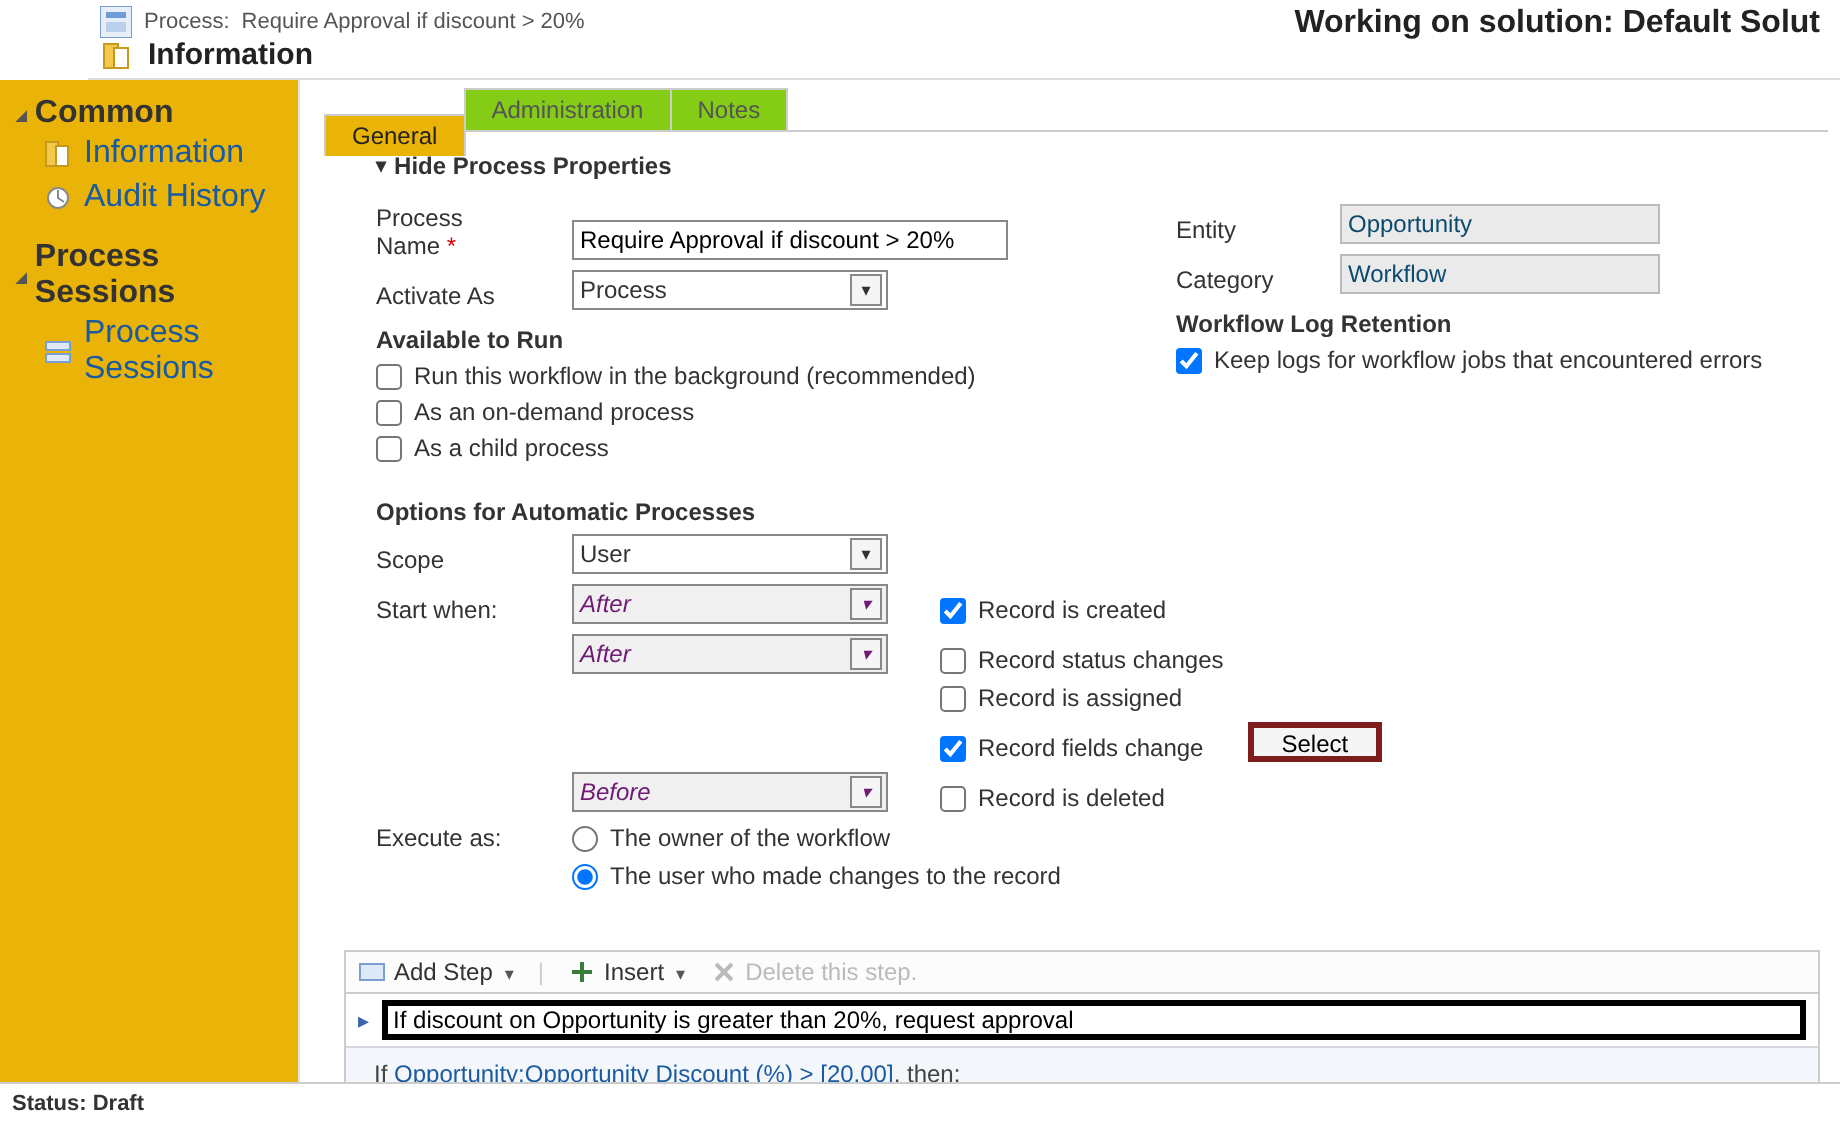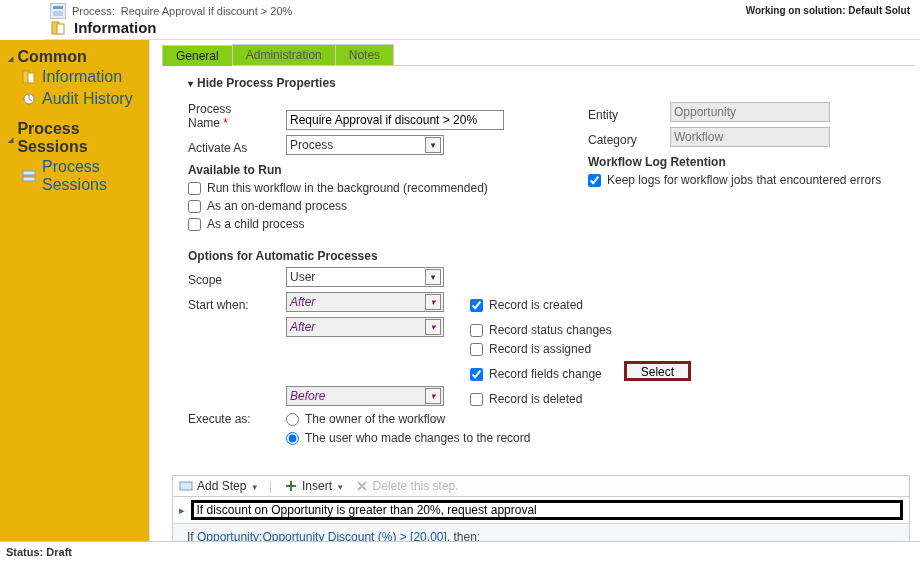--- a/index.html
+++ b/index.html
@@ -39,21 +39,21 @@
 }
 .sb-group { margin-bottom: 10px; }
 .sb-head { font-weight: 700; display: flex; align-items: center; gap: 4px; cursor: pointer; }
 .sb-caret::before { content: "◢"; font-size: 7px; color: #555; display: inline-block; transform: translateY(-1px);}
 .sb-item { display: flex; align-items: center; gap: 6px; padding: 2px 0 2px 14px; color: #1a5aa0; cursor: pointer; }
 .icon-sm { width: 14px; height: 14px; flex-shrink:0; }
 
 .main { overflow-y: auto; overflow-x: hidden; padding: 0 0 10px 12px; }
 .tabs { display: flex; border-bottom: 1px solid #ccc; margin-right: 6px;}
 .tab { border: 1px solid #ccc; border-bottom: none; padding: 3px 13px; font-size: 12px; color: #555; background: #84cc16; cursor: pointer; margin-right: -1px; margin-top: 4px; }
-.tab.active { background: #84cc16; color: #222; position: relative; top: 1px; }
+.tab.active { background: #eab308; color: #222; position: relative; top: 13px; }
 .section { padding: 10px 20px 0 26px; }
 .hide-props { font-weight: 700; font-size: 12px; display: flex; align-items: center; gap: 4px; cursor: pointer; }
 .hide-props::before { content: "▾"; font-size: 10px; color: #333;}
 .two-col { display: flex; gap: 40px; margin-top: 12px; }
 .coll { flex: 0 0 360px; }
 .colr { flex: 1; }
 .row { display: flex; align-items: flex-end; gap: 22px; margin-bottom: 5px; }
 .lbl { width: 76px; font-size: 12px; color: #333;}
 .req::after { content: " *"; color: #d00; }
 input[type=text], select, .selectish, .readonly {
@@ -61,21 +61,21 @@
   height: 20px; padding: 1px 3px;
 }
 .txt { width: 218px; border: 1px solid #888; }
 .selectish {
   width: 158px; border: 1px solid #888; background: #fff;
   display: flex; justify-content: space-between; align-items: center;
   padding-right: 2px; cursor: pointer;
 }
 .selectish.dis { background: #f0f0f0; color: #701a75; font-style: italic; }
 .selectish .arrow { border: 1px solid #888; width: 16px; height: 16px; display:inline-flex; align-items:center; justify-content:center; font-size:9px; background:#f5f5f5;}
-.readonly { width: 160px; border: 1px solid #bbb; background: #eaeaea; color: #737373; display:inline-flex;align-items:center;}
+.readonly { width: 160px; border: 1px solid #bbb; background: #eaeaea; color: #0c4a6e; display:inline-flex;align-items:center;}
 .subhead { font-weight: 700; margin: 8px 0 4px 0; }
 .cb { display: flex; align-items: center; gap: 6px; margin-bottom: 4px; margin-left: 0; }
 .cb input[type=checkbox], .cb input[type=radio] { width: 13px; height: 13px; margin:0;}
 .btn {
   background: #f5f5f5; border: 3px solid #7f1d1d;
   padding: 1px 14px; font-size: 12px; cursor: pointer;
   height: 20px;
 }
 .toolbar-steps {
   border: 1px solid #ccc; border-bottom: 0;
@@ -93,21 +93,21 @@
 .step-title-input {
   flex:1; border:3px solid #000000; height:20px; padding:1px 4px; font-size:12px;
 }
 .step-body { padding:6px 14px; background:#f3f6fb; border-top:1px solid #d3d8e0;}
 .cond { color:#444;}
 .cond a {color:#1a5aa0; text-decoration:none;}
 .status-bar{
   grid-column:1/3; border-top:1px solid #ccc;
   font-size:11px; font-weight:700; padding:2px 6px; display:flex; align-items:center;
 }
-.work-on{ font-size:10px; font-weight:700; color:#222; padding-top:2px; white-space:nowrap;}
+.work-on{ font-size:16px; font-weight:700; color:#222; padding-top:2px; white-space:nowrap;}
 .tri-blue::before{content:"▸"; color:#3a66b0; font-size:11px; margin-right:2px;}
 svg { display:block; }
 .right-group{ margin-right:4px; }
 </style>
 </head>
 <body>
 
 <div class="layout">
 
   <div class="topbar">

